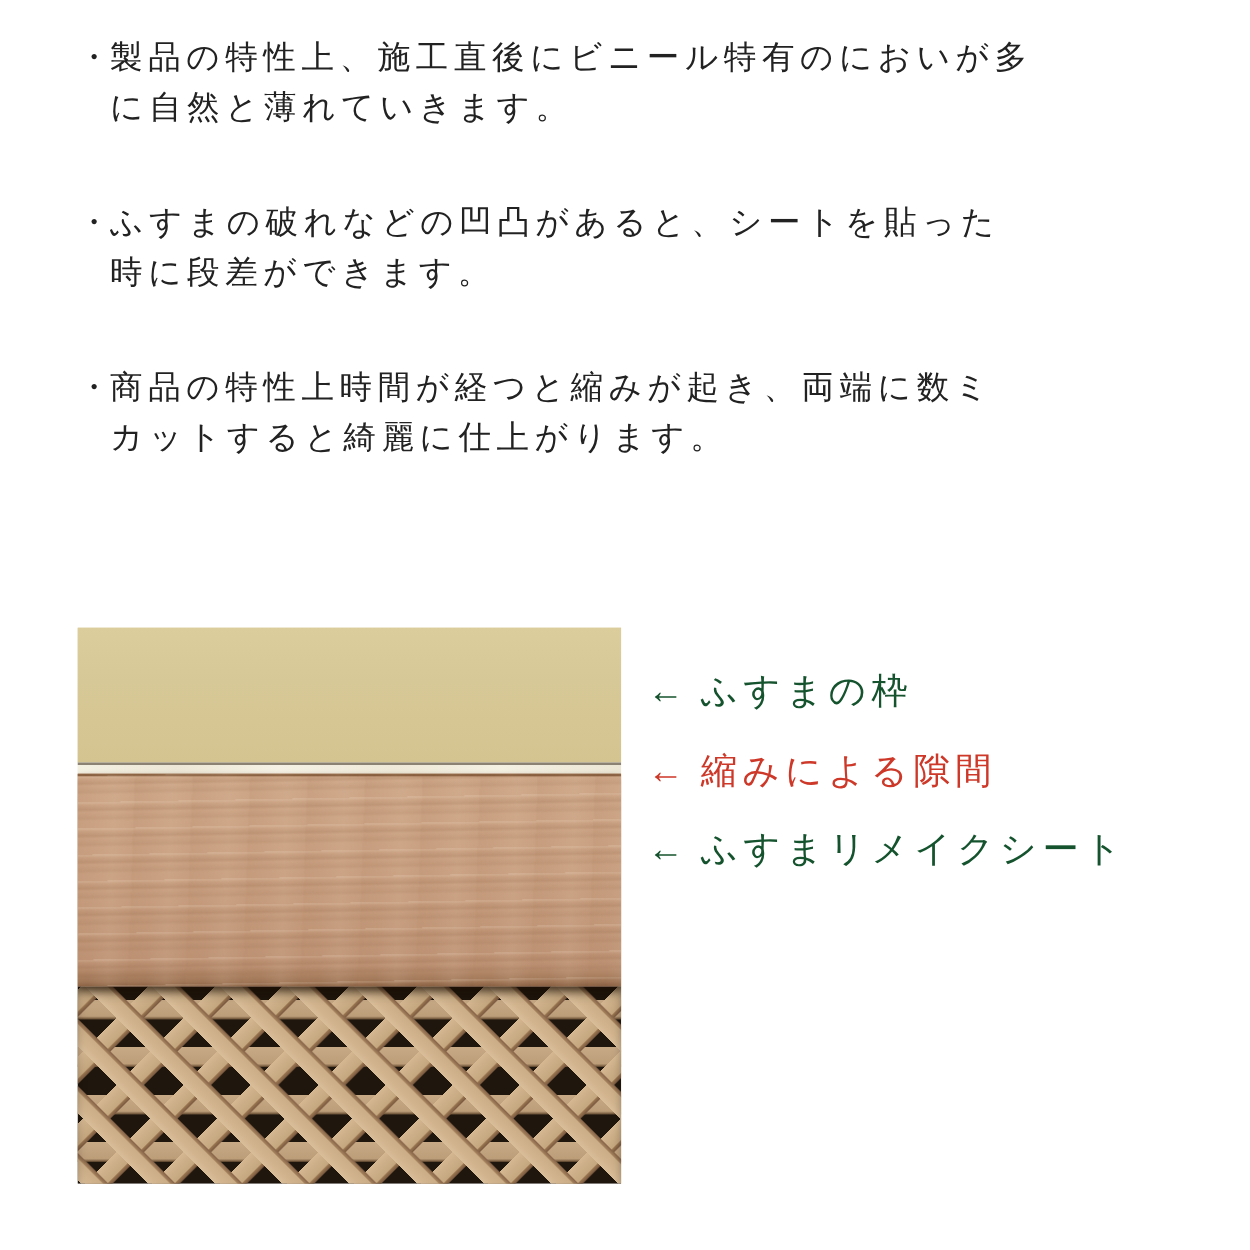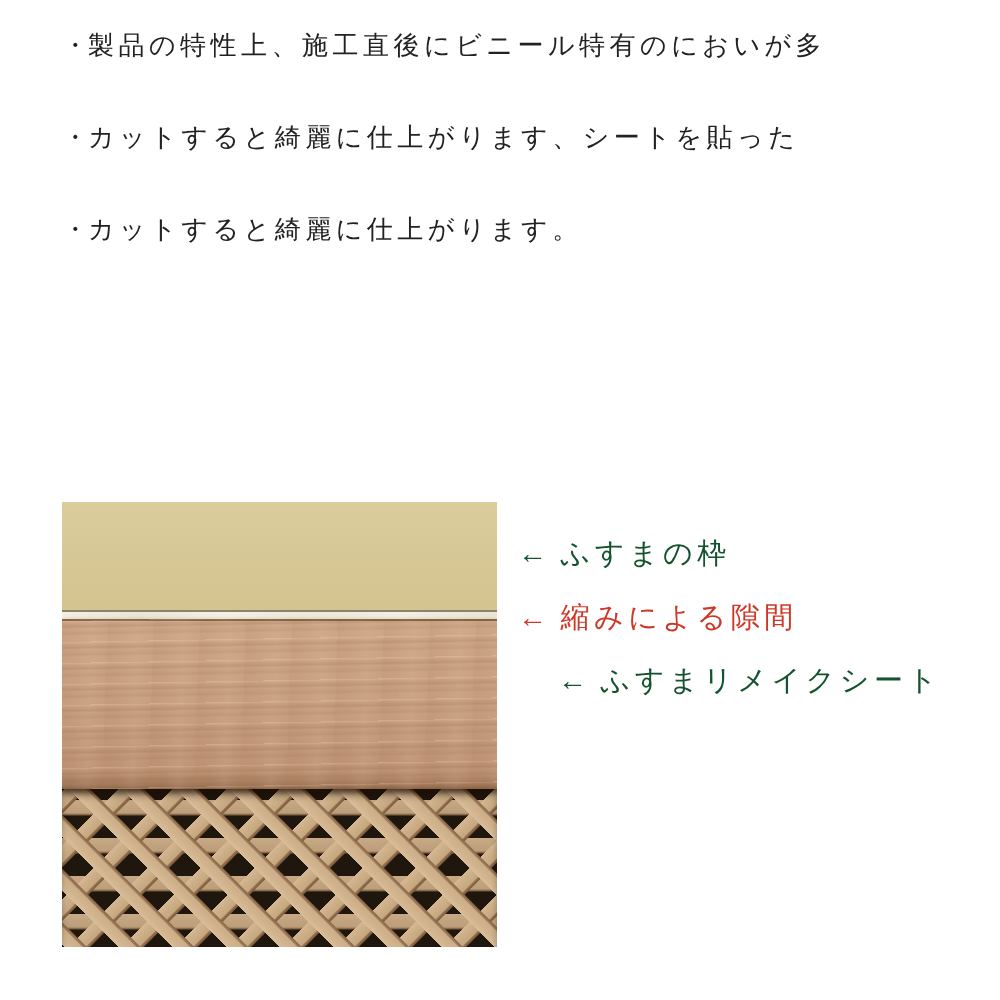--- a/index.html
+++ b/index.html
@@ -113,46 +113,49 @@
     height: 30px;
     line-height: 30px;
     font-size: 29px;
     letter-spacing: 4.5px;
     white-space: nowrap;
     color: #14532d;
   }
   .label .arrow { margin-right: 9px; }
   .label-frame { top: 538px; }
   .label-gap   { top: 602px; color: #cd3828; }
-  .label-sheet { top: 665px; margin-left: 40px; }
+  .label-sheet { top: 665px; }
 </style>
 </head>
 <body>
 
 <main>
 
   <section class="notes">
 
     <div class="para">
       <span class="bullet">・</span>
       <div class="lines">
         <div class="note-line">製品の特性上、施工直後にビニール特有のにおいが多</div>
+        <div class="note-line">に自然と薄れていきます。</div>
       </div>
     </div>
 
     <div class="para">
       <span class="bullet">・</span>
       <div class="lines">
-        <div class="note-line">カットすると綺麗に仕上がります、シートを貼った</div>
+        <div class="note-line">ふすまの破れなどの凹凸があると、シートを貼った</div>
+        <div class="note-line">時に段差ができます。</div>
       </div>
     </div>
 
     <div class="para">
       <span class="bullet">・</span>
       <div class="lines">
+        <div class="note-line">商品の特性上時間が経つと縮みが起き、両端に数ミ</div>
         <div class="note-line">カットすると綺麗に仕上がります。</div>
       </div>
     </div>
 
   </section>
 
   <figure class="photo">
     <div class="layer layer-frame"></div>
     <div class="layer layer-gap"></div>
     <div class="layer layer-sheet"></div>

